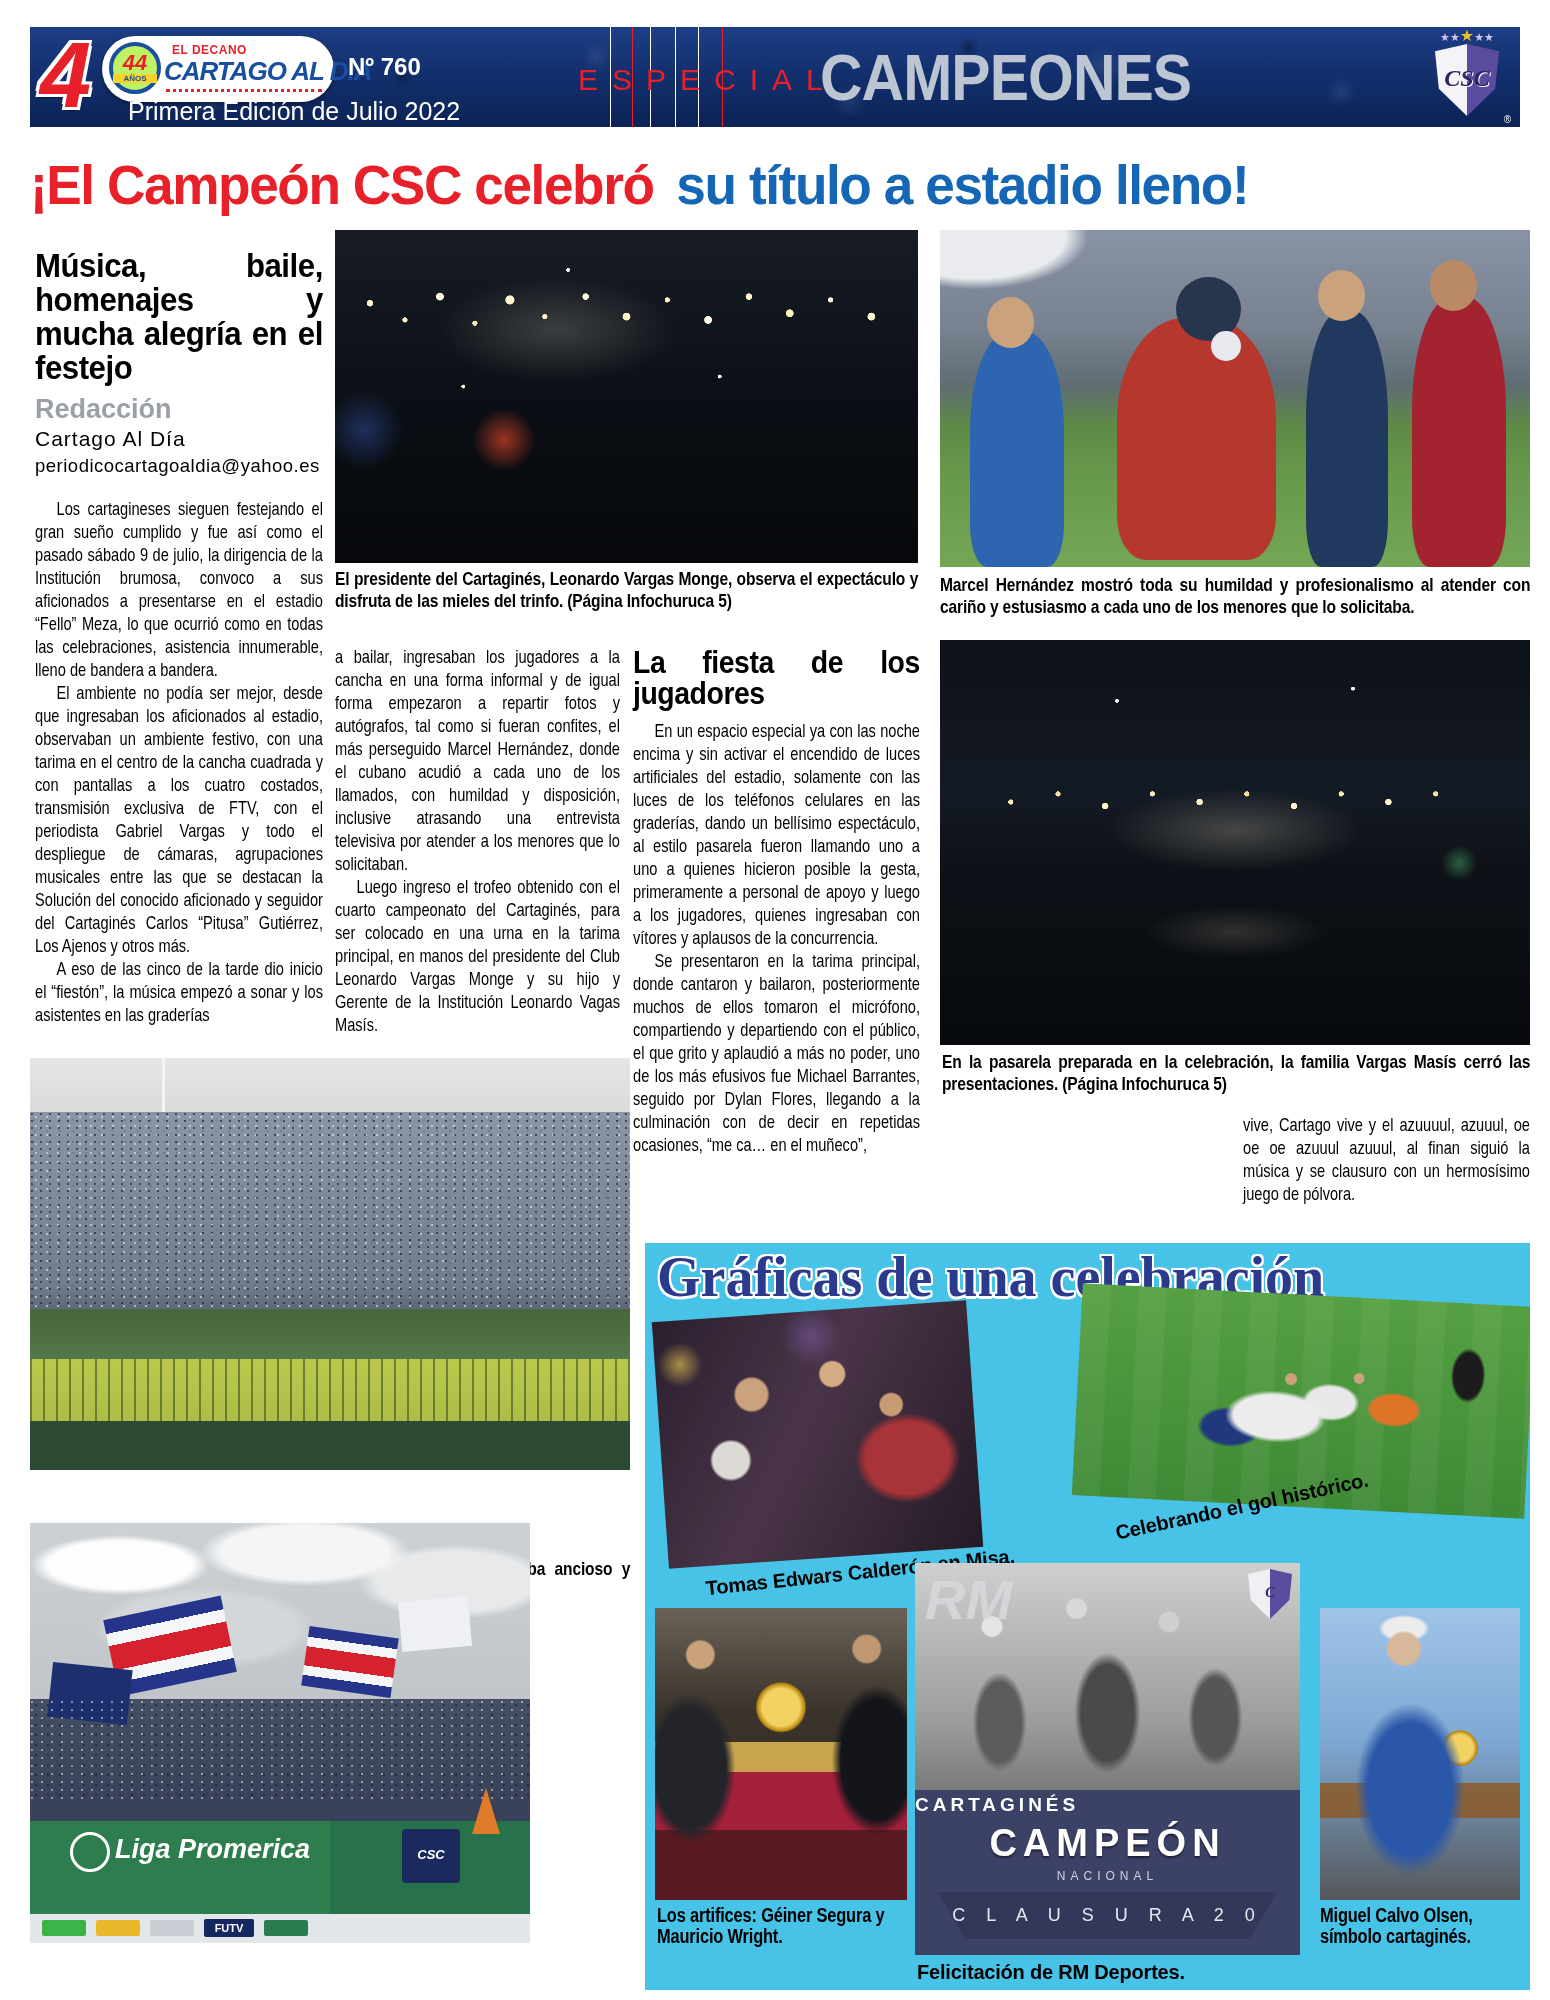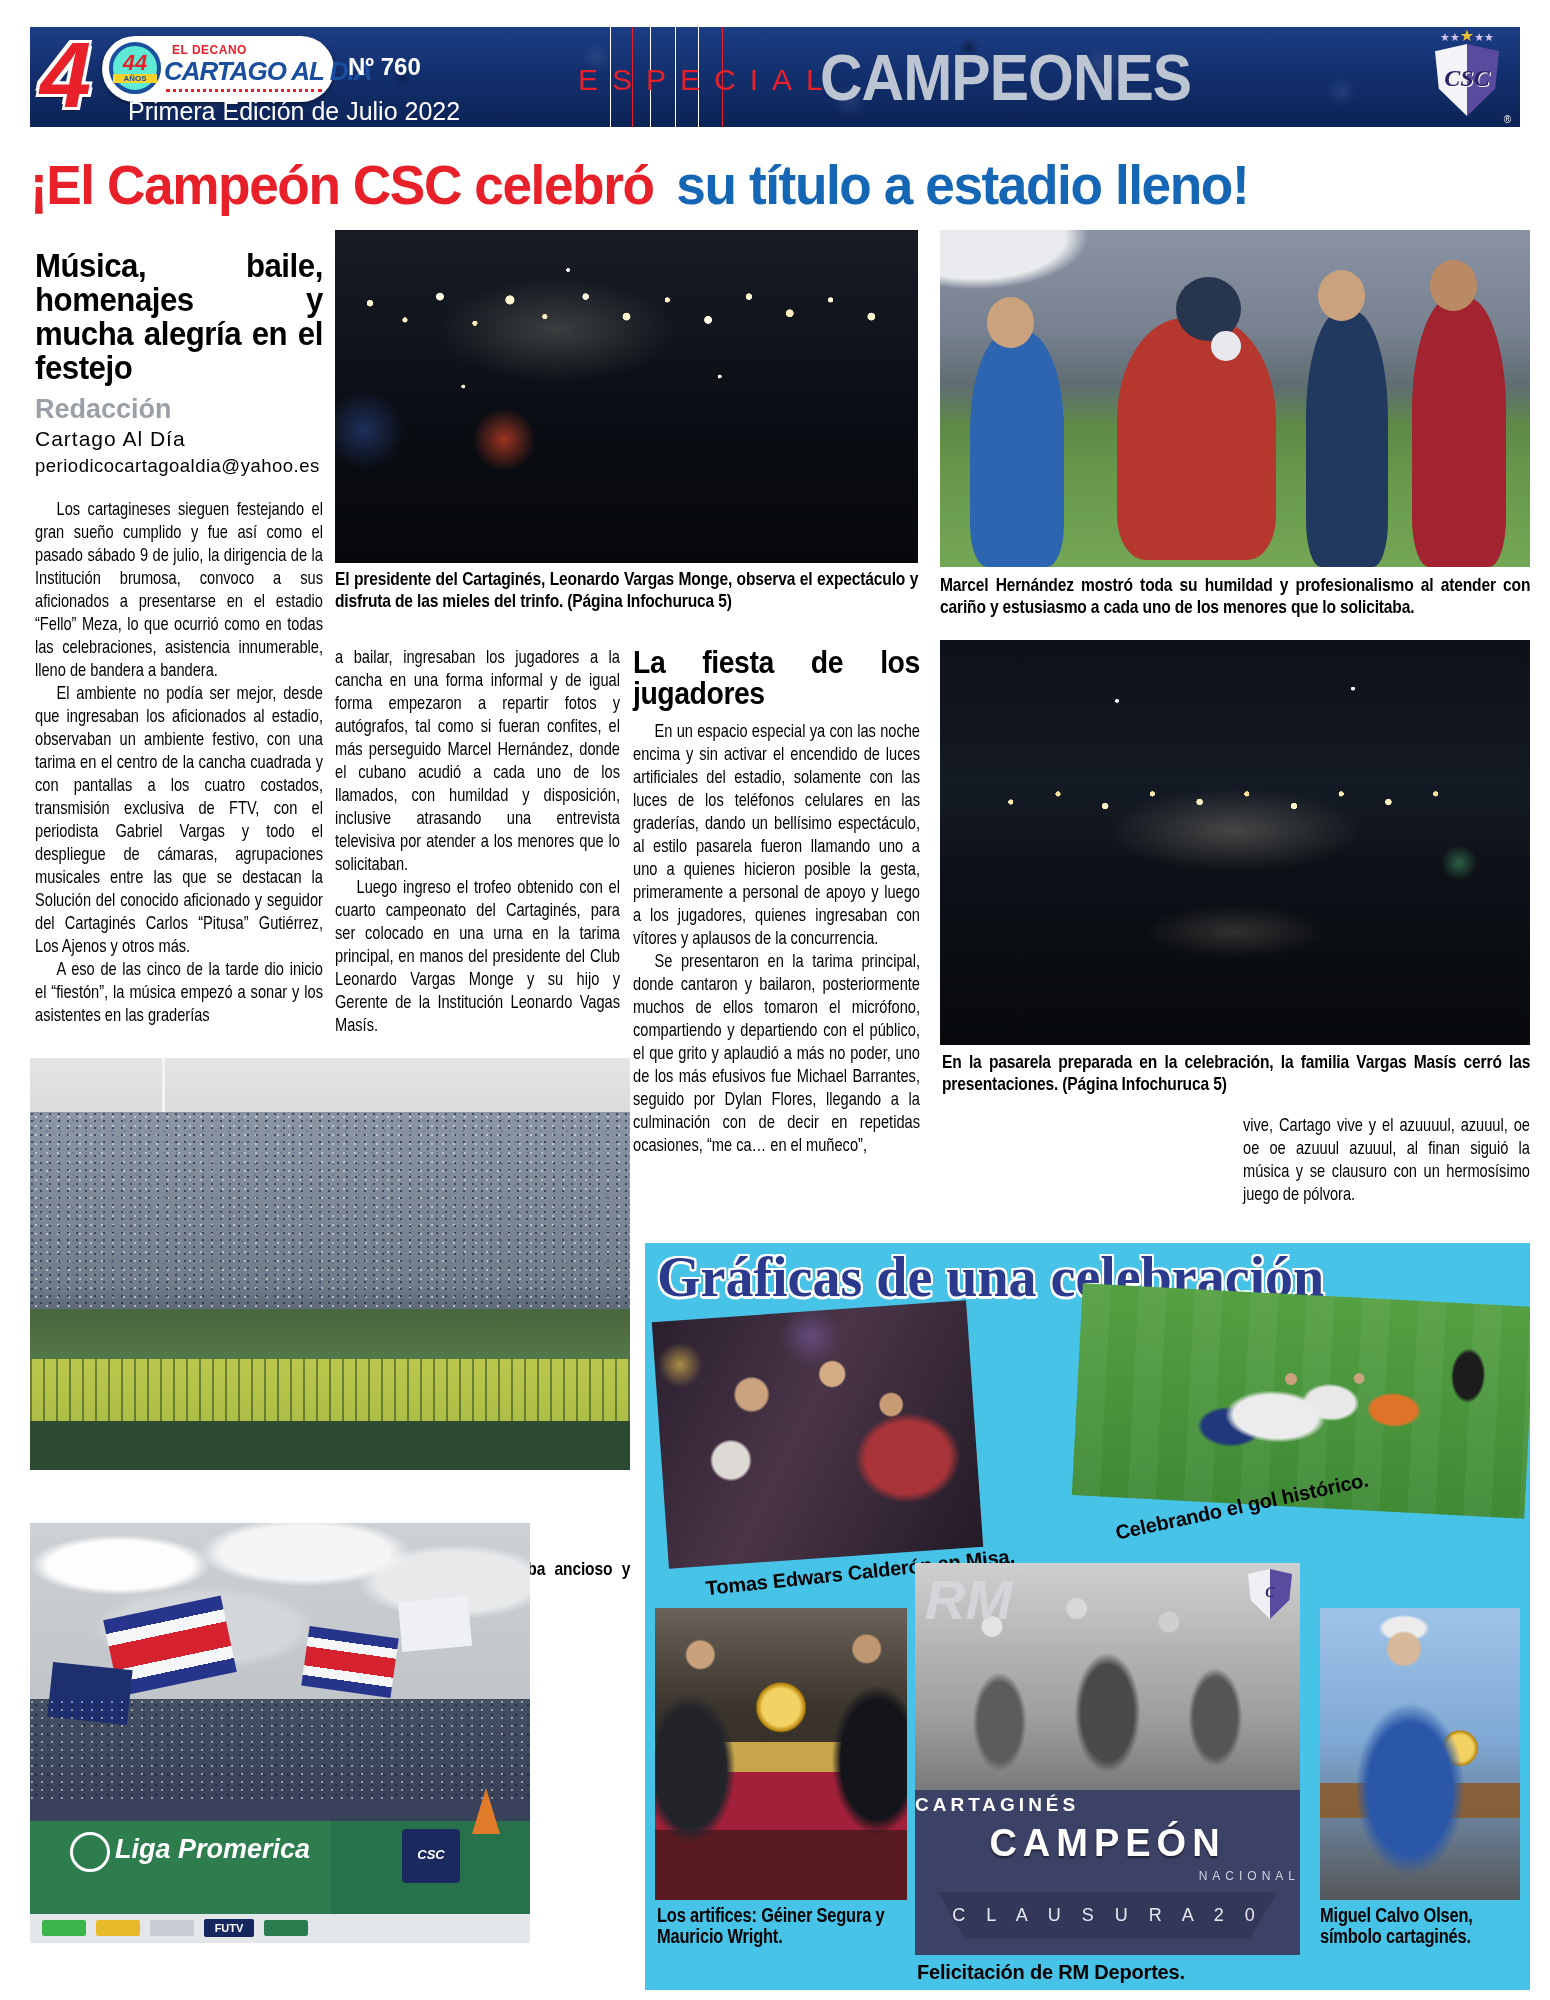--- a/index.html
+++ b/index.html
@@ -14,21 +14,21 @@
       radial-gradient(circle 30px at 72% 40%, rgba(255,255,255,.09), transparent 70%),
       radial-gradient(circle 22px at 88% 65%, rgba(160,190,255,.12), transparent 70%),
       radial-gradient(circle 14px at 25% 50%, rgba(10,20,50,.5), transparent 70%),
       radial-gradient(circle 16px at 63% 20%, rgba(8,16,40,.5), transparent 70%),
       linear-gradient(180deg,#1d3e86 0%,#13306e 45%,#0c2356 100%);}
   .pagenum{position:absolute;left:10px;top:-4px;font-size:92px;font-weight:bold;font-style:italic;
     color:#e8202a;text-shadow:-3px -3px 0 #fff,3px -3px 0 #fff,-3px 3px 0 #fff,3px 3px 0 #fff,0 4px 2px rgba(0,0,0,.4);}
   .logobox{position:absolute;left:72px;top:9px;width:232px;height:66px;background:#fff;border-radius:34px;
     box-shadow:0 2px 4px rgba(0,0,0,.4);}
   .logocircle{position:absolute;left:7px;top:6px;width:52px;height:52px;border-radius:50%;
-    background:#5eead4;border:4px solid #1a4fa0;box-sizing:border-box;text-align:center;}
+    background:#bef264;border:4px solid #1a4fa0;box-sizing:border-box;text-align:center;}
   .logocircle .y44{display:block;margin-top:6px;font-size:22px;font-weight:bold;font-style:italic;color:#e8202a;line-height:22px;}
   .logocircle .anos{display:block;font-size:8px;font-weight:bold;color:#1a4fa0;background:#f6d22a;line-height:9px;}
   .eldecano{position:absolute;left:70px;top:7px;font-size:12px;font-weight:bold;color:#e8202a;letter-spacing:.5px;}
   .mast{position:absolute;left:62px;top:20px;font-size:26px;font-weight:bold;color:#1a4fa0;letter-spacing:-1px;white-space:nowrap;font-style:italic;}
   .dotline{position:absolute;left:64px;right:12px;bottom:10px;border-bottom:3px dotted #e8202a;}
   .issue{position:absolute;left:318px;top:26px;font-size:24px;font-weight:bold;color:#fff;}
   .edition{position:absolute;left:98px;top:70px;font-size:25px;color:#fff;}
   .vlines{position:absolute;left:580px;top:0;height:100px;width:130px;}
   .vlines i{position:absolute;top:0;bottom:0;width:1px;}
   .especial{position:absolute;left:548px;top:36px;font-size:30px;color:#e8202a;letter-spacing:14px;font-weight:normal;}
@@ -196,21 +196,21 @@
       radial-gradient(ellipse 44px 80px at 50% 66%, #4a4a4a 0 60%, transparent 75%),
       radial-gradient(ellipse 36px 66px at 22% 70%, #5c5c5c 0 60%, transparent 75%),
       radial-gradient(ellipse 36px 66px at 78% 68%, #565656 0 60%, transparent 75%);}
   #gph-rm .rmlogo{position:absolute;left:10px;top:4px;font-size:56px;font-weight:bold;font-style:italic;color:#d9d9de;opacity:.85;}
   #gph-rm .rmcsc{position:absolute;right:8px;top:6px;width:44px;height:50px;
     clip-path:polygon(50% 100%,6% 62%,0 10%,50% 0,100% 10%,94% 62%);
     background:linear-gradient(90deg,#f0f0f4 0 50%,#5b4b9e 50% 100%);}
   #gph-rm .rmcsc b{display:block;text-align:center;margin-top:16px;font-family:"Liberation Serif",serif;font-style:italic;font-size:14px;color:#2c2468;}
   #gph-rm .team{position:absolute;left:0;top:59%;width:100%;text-align:left;color:#fff;font-size:19px;letter-spacing:4px;font-weight:bold;}
   #gph-rm .campeon{position:absolute;left:0;top:66%;width:100%;text-align:center;color:#fff;font-size:38px;letter-spacing:6px;font-weight:bold;text-shadow:0 2px 2px rgba(0,0,0,.5);}
-  #gph-rm .nacional{position:absolute;left:0;top:78%;width:100%;text-align:right;color:#cfd2e2;font-size:12px;letter-spacing:5px;}
+  #gph-rm .nacional{position:absolute;left:0;top:78%;width:100%;text-align:center;color:#cfd2e2;font-size:12px;letter-spacing:5px;}
   #gph-rm .clausura{position:absolute;left:6%;top:84%;width:88%;height:12%;background:#333858;
     clip-path:polygon(0 0,100% 0,92% 100%,8% 100%);color:#e8e9f2;font-size:18px;letter-spacing:8px;text-align:center;line-height:46px;}
   #gcap-rm{left:272px;top:718px;}
   #gph-miguel{left:675px;top:365px;width:200px;height:292px;
     background:
       radial-gradient(circle 26px at 42% 14%, #d8b89a 0 60%, transparent 70%),
       radial-gradient(ellipse 34px 18px at 42% 7%, #ececec 0 60%, transparent 75%),
       radial-gradient(ellipse 70px 110px at 45% 62%, #2a57a8 0 60%, transparent 78%),
       radial-gradient(circle 24px at 70% 48%, #f3d264 0 55%, #b8860b 72%, transparent 76%),
       linear-gradient(180deg, transparent 0 60%, rgba(140,90,40,.85) 60% 72%, transparent 72%),

